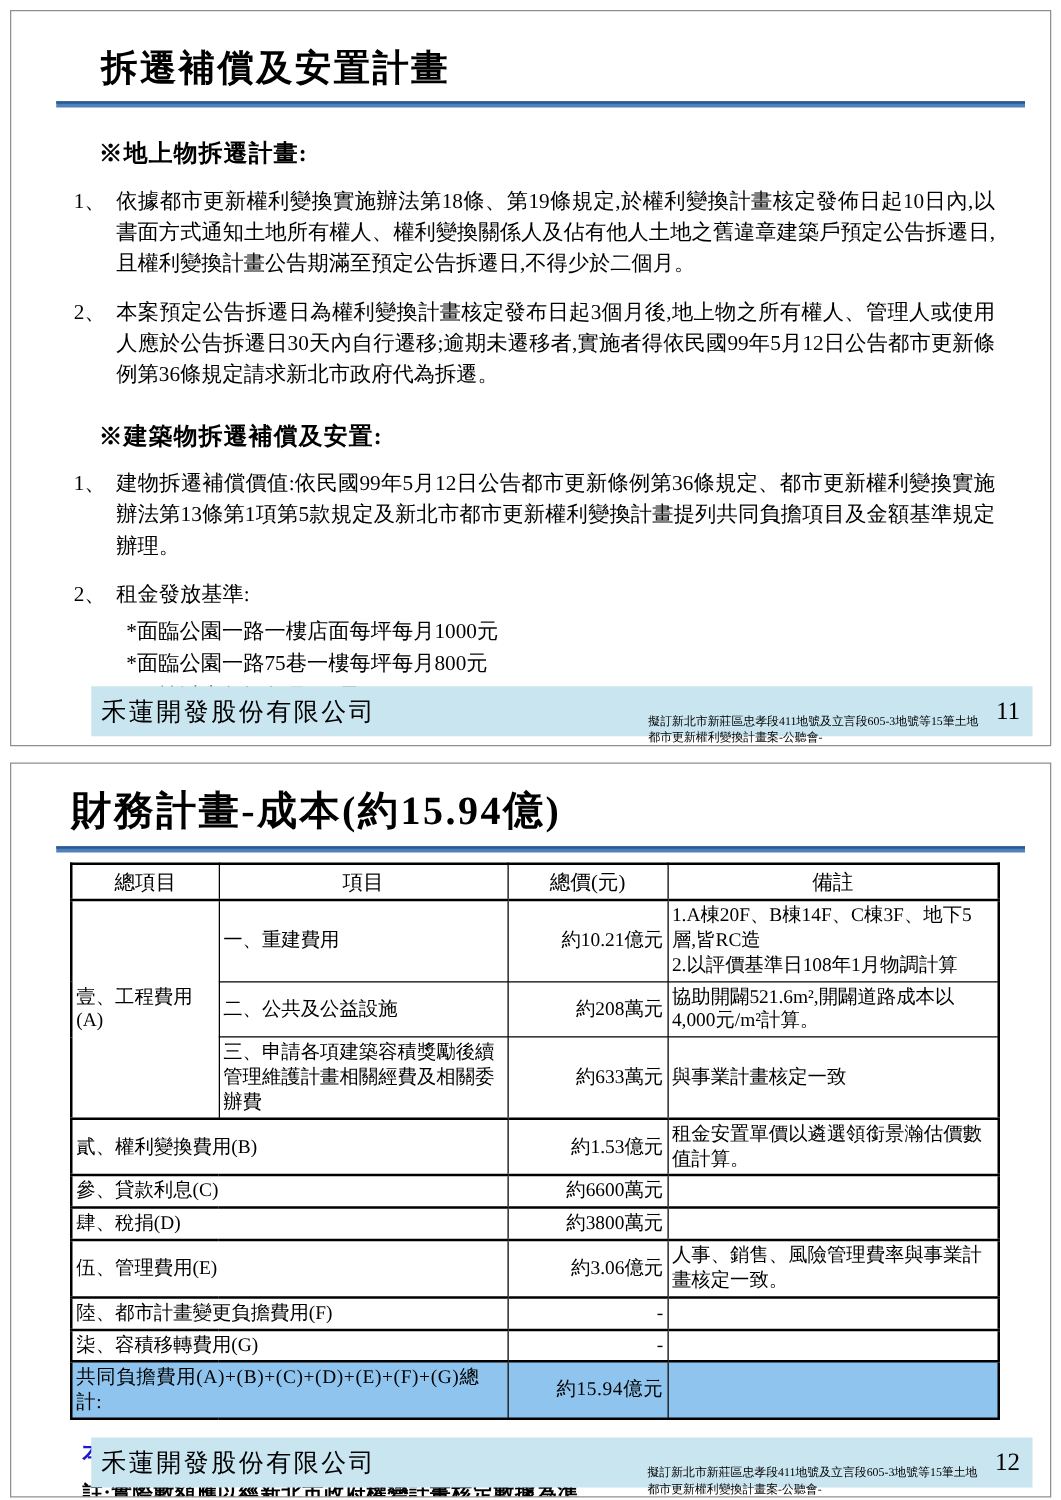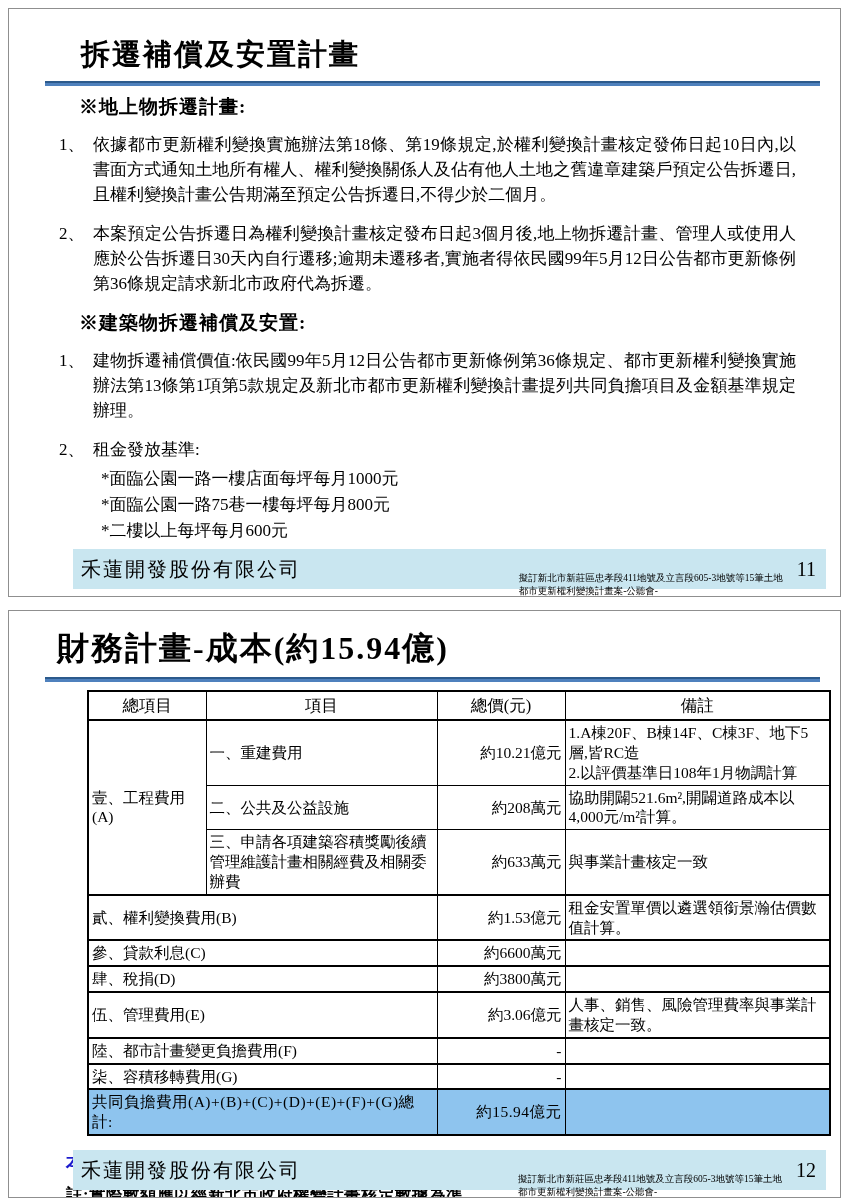--- a/index.html
+++ b/index.html
@@ -21,39 +21,39 @@
     margin:26px 40px 0 72px;
   }
   #slide2 .slide-title { margin-left:48px; font-size:32px; margin-top:16px; }
   .title-rule {
     height:5px; background:#4f81bd; border-top:2px solid #2c5a8c;
     margin:6px 20px 0 36px;
   }
 
   
   .s1-content { padding:0 44px 0 50px; font-size:17px; }
-  .sec-heading { font-weight:bold; font-size:19px; margin:8px 0 12px 20px; letter-spacing:1px; }
+  .sec-heading { font-weight:bold; font-size:19px; margin:24px 0 12px 20px; letter-spacing:1px; }
   .list-item { display:flex; margin:0 0 14px 0; line-height:25px; }
   .list-item .num { flex:0 0 34px; }
   .list-item .txt { flex:1; text-align:justify; }
   .rent-line { margin-left:42px; line-height:26px; }
 
   
   .footer {
     position:absolute; left:64px; right:14px; bottom:7px; height:40px;
     background:#c9e6f0; display:flex; align-items:center;
   }
   .footer .company { flex:1; font-size:20px; padding-left:8px; letter-spacing:2px; }
   .footer .caption { font-size:9.5px; line-height:1.4; text-align:left;margin-top:32px; }
   .footer .page { font-size:20px; padding:0 10px 0 14px; }
 
   
   table.cost {
     border-collapse:collapse; table-layout:fixed;
-    margin:8px 0 0 78px; width:742px;
+    margin:8px 0 0 47px; width:742px;
     font-size:15.5px; line-height:1.28;
     border:2px solid #000;
   }
   table.cost th, table.cost td {
     border:1px solid #000; padding:2px 3px; vertical-align:middle;
   }
   table.cost th { font-weight:normal; text-align:center; font-size:16.5px; padding:3px 2px; border-bottom:2px solid #000; }
   col.c1 { width:118px; } col.c2 { width:231px; } col.c3 { width:128px; } col.c4 { width:265px; }
   td.price { text-align:right; padding-right:4px; }
   td.note  { border-left:2px solid #000; white-space:pre-line; }
@@ -73,21 +73,21 @@
 
   <div class="s1-content">
     <div class="sec-heading">※地上物拆遷計畫:</div>
 
     <div class="list-item">
       <span class="num">1、</span>
       <span class="txt">依據都市更新權利變換實施辦法第18條、第19條規定,於權利變換計畫核定發佈日起10日內,以書面方式通知土地所有權人、權利變換關係人及佔有他人土地之舊違章建築戶預定公告拆遷日,且權利變換計畫公告期滿至預定公告拆遷日,不得少於二個月。</span>
     </div>
     <div class="list-item">
       <span class="num">2、</span>
-      <span class="txt">本案預定公告拆遷日為權利變換計畫核定發布日起3個月後,地上物拆遷計畫、管理人或使用人應於公告拆遷日30天內自行遷移;逾期未遷移者,實施者得依民國99年5月12日公告都市更新條例第36條規定請求新北市政府代為拆遷。</span>
+      <span class="txt">本案預定公告拆遷日為權利變換計畫核定發布日起3個月後,地上物之所有權人、管理人或使用人應於公告拆遷日30天內自行遷移;逾期未遷移者,實施者得依民國99年5月12日公告都市更新條例第36條規定請求新北市政府代為拆遷。</span>
     </div>
 
     <div class="sec-heading">※建築物拆遷補償及安置:</div>
 
     <div class="list-item">
       <span class="num">1、</span>
       <span class="txt">建物拆遷補償價值:依民國99年5月12日公告都市更新條例第36條規定、都市更新權利變換實施辦法第13條第1項第5款規定及新北市都市更新權利變換計畫提列共同負擔項目及金額基準規定辦理。</span>
     </div>
     <div class="list-item" style="margin-bottom:4px;">
       <span class="num">2、</span>

